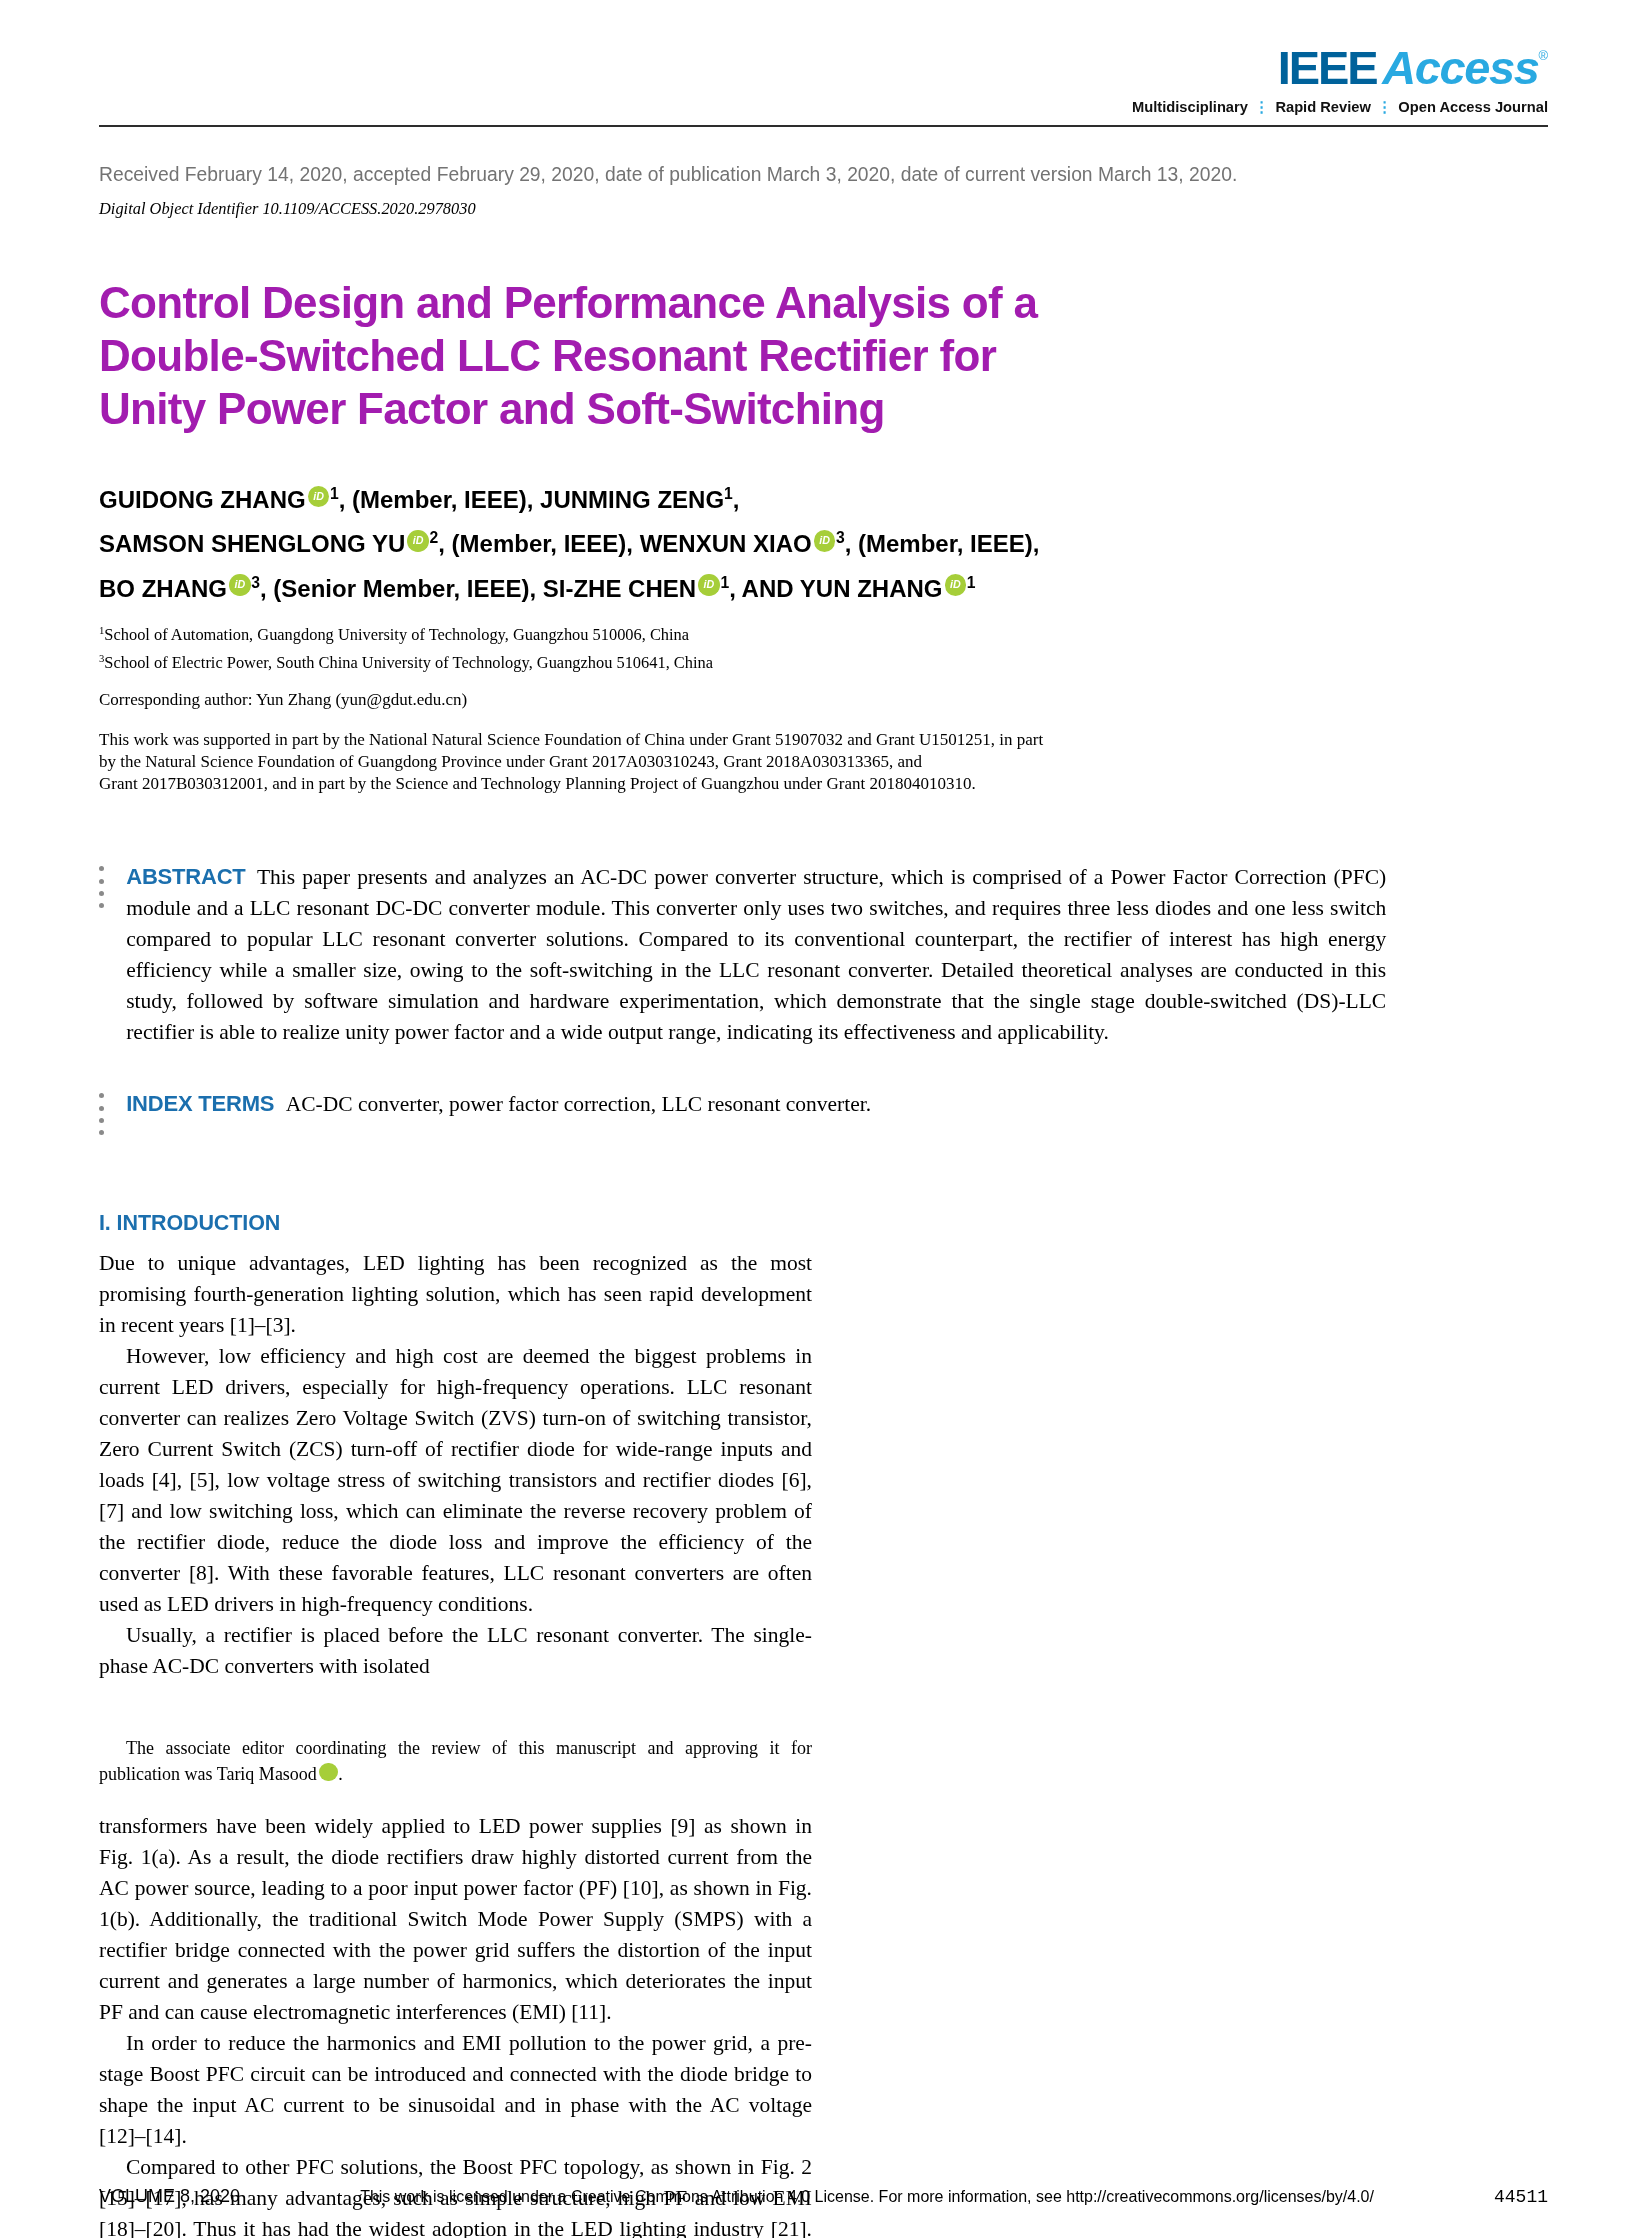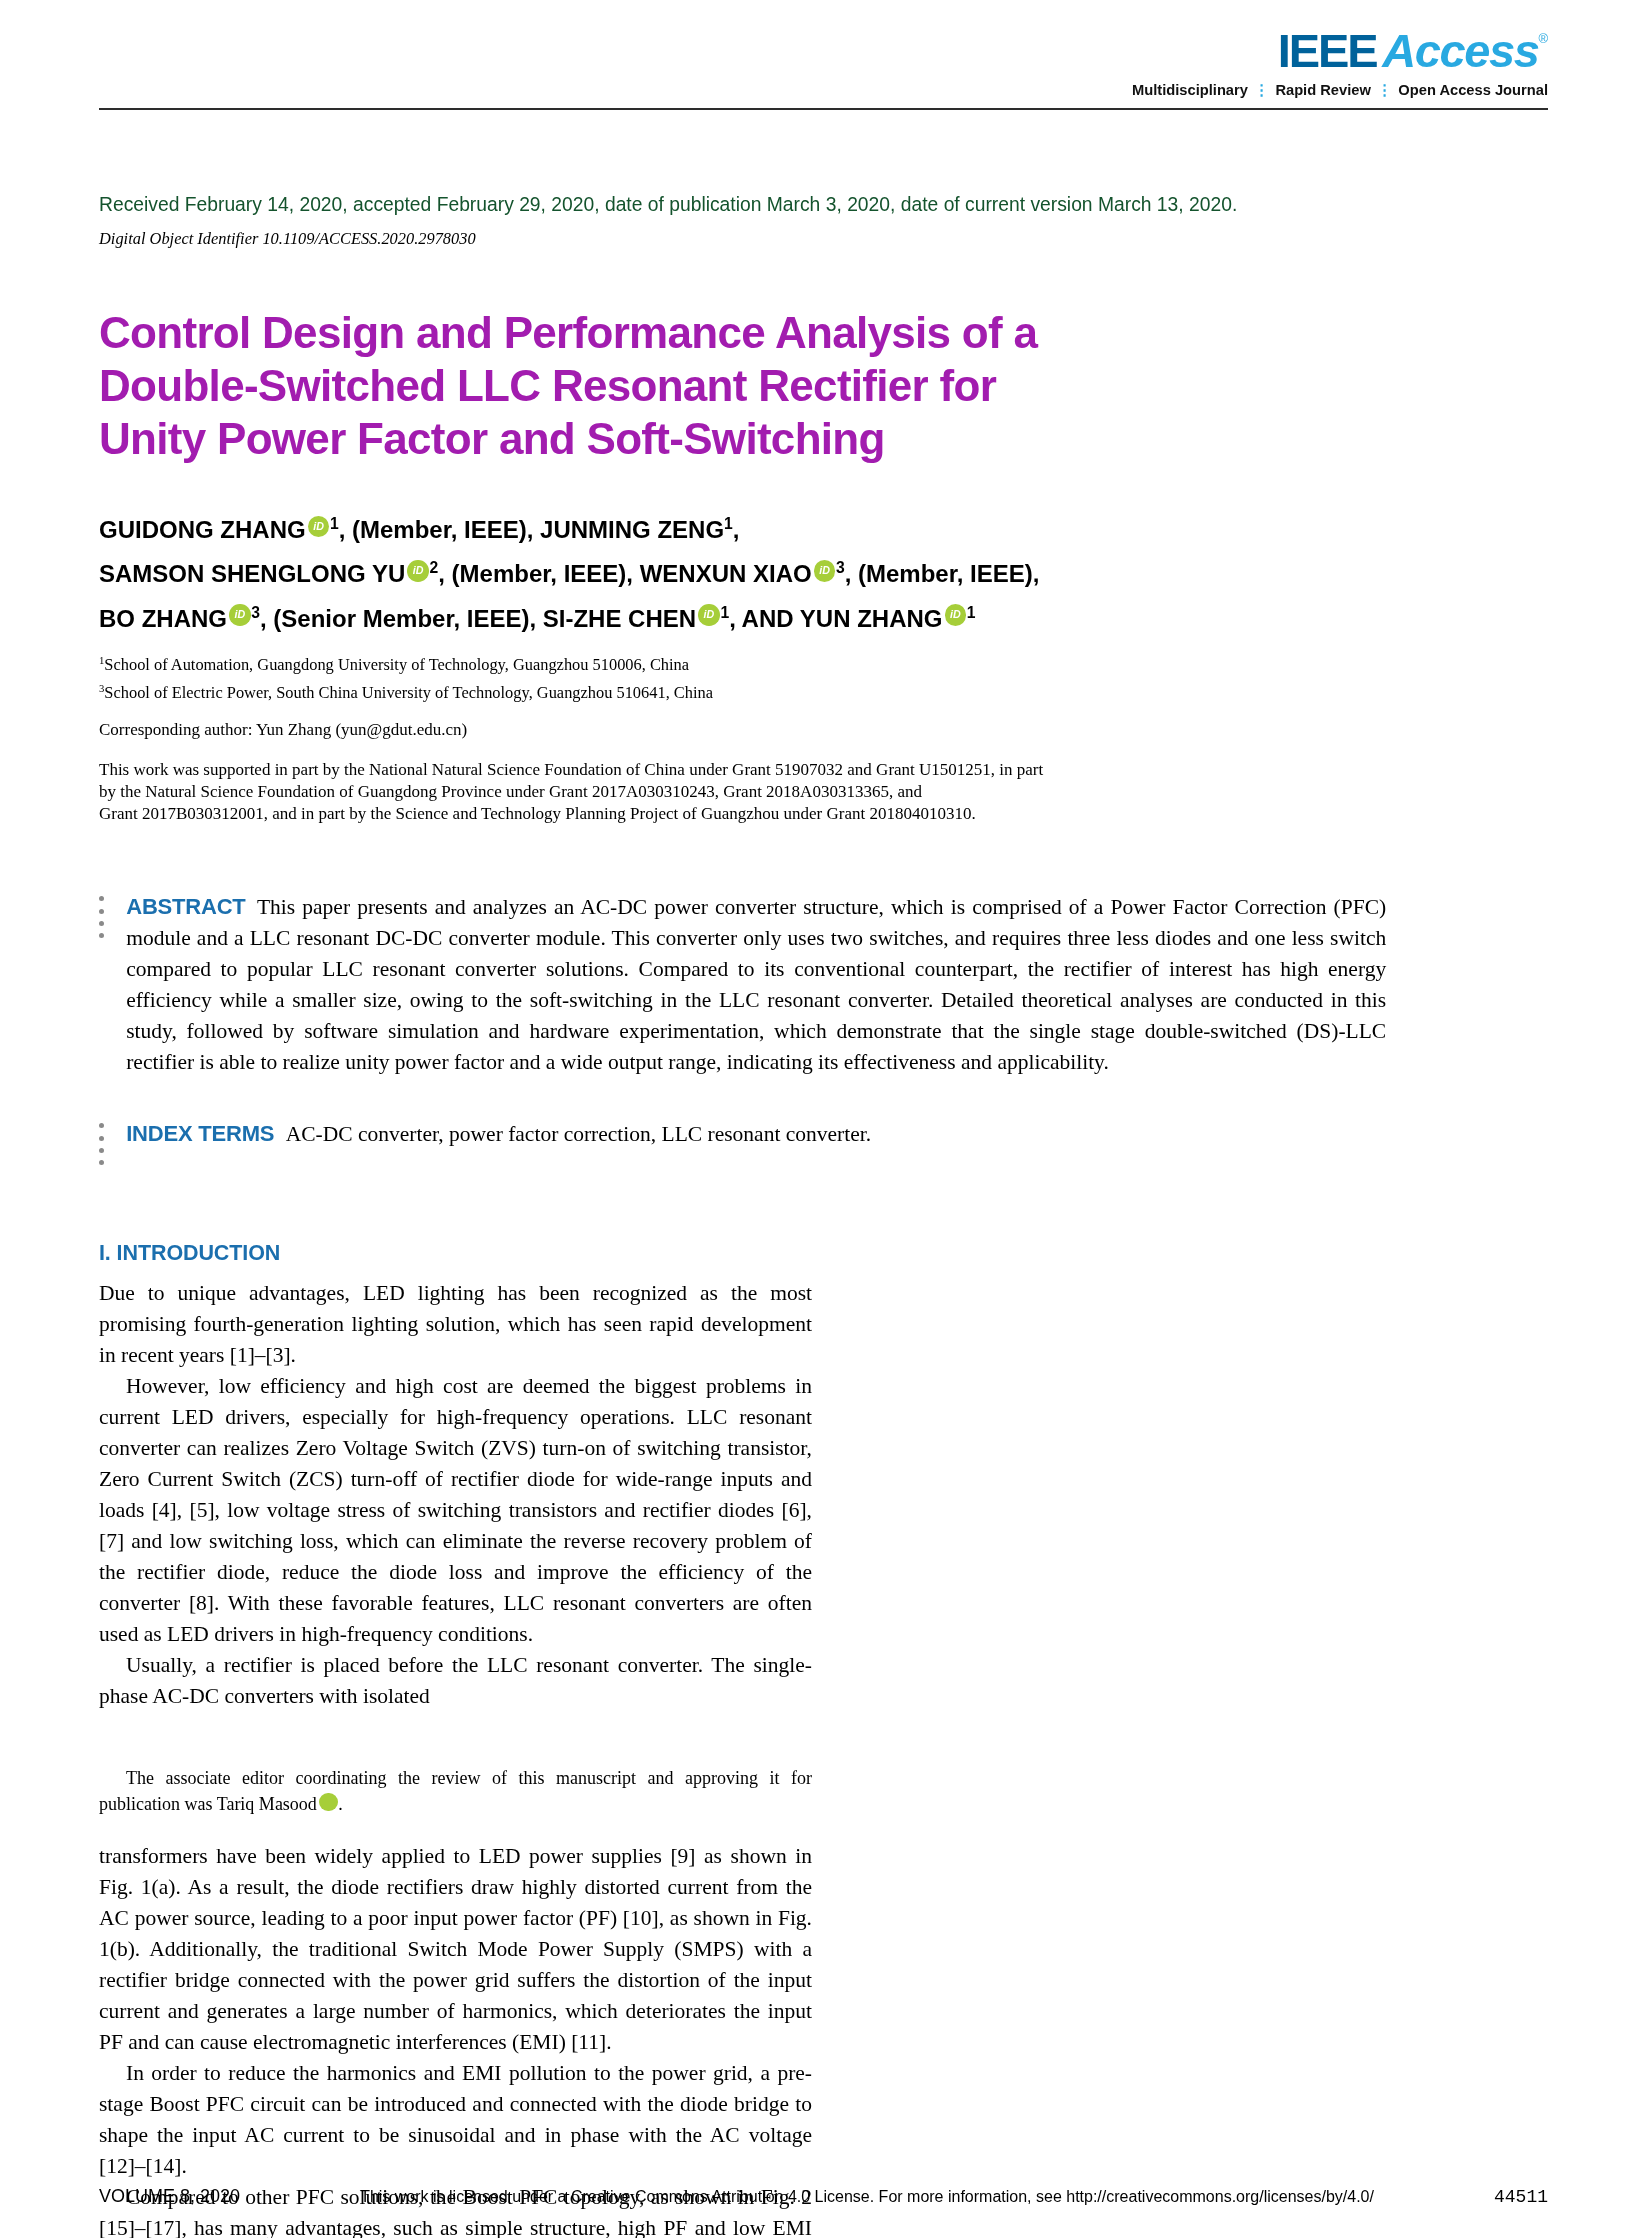--- a/index.html
+++ b/index.html
@@ -8,43 +8,43 @@
     width:1647px;height:2239px;
     background:#ffffff;
     font-family:"Liberation Serif",serif;
     color:#000;
     overflow:hidden;
     margin:0 auto;
   }
   .content{padding:0 99px;}
 
   
-  .header{padding-top:27px;display:flex;justify-content:flex-end;}
+  .header{padding-top:44px;display:flex;justify-content:flex-end;}
   .logo-block{text-align:right;}
   .logo-line{white-space:nowrap;line-height:1;}
   .logo-ieee{
     font-family:"Liberation Sans",sans-serif;font-weight:800;
     font-size:47px;letter-spacing:-2.1px;color:#00629B;
   }
   .logo-access{
     font-family:"Liberation Sans",sans-serif;font-style:italic;font-weight:600;
     font-size:47px;letter-spacing:-1.4px;color:#29A9E1;padding-left:5.7px;
   }
   .logo-reg{font-family:"Liberation Sans",sans-serif;font-size:13px;color:#29A9E1;vertical-align:24px;}
   .logo-tagline{
     margin-top:7.2px;font-family:"Liberation Sans",sans-serif;
     font-size:14.7px;font-weight:700;color:#111;white-space:nowrap;
   }
   .tag-sep{color:#29A9E1;font-weight:800;padding:0 6.4px;}
   .header-rule{margin-top:10px;border-bottom:2.9px solid #2d2d2d;}
 
   
   .received{
-    margin-top:84px;font-family:"Liberation Sans",sans-serif;
-    font-size:19.3px;color:#14532d;
+    margin-top:37px;font-family:"Liberation Sans",sans-serif;
+    font-size:19.3px;color:#737373;
   }
   .doi{margin-top:13px;font-style:italic;font-size:16.4px;}
 
   .title{
     margin-top:57px;
     font-family:"Liberation Sans",sans-serif;font-weight:800;
     font-size:44px;line-height:53px;letter-spacing:-0.7px;
     color:#a21caf;
   }
 

